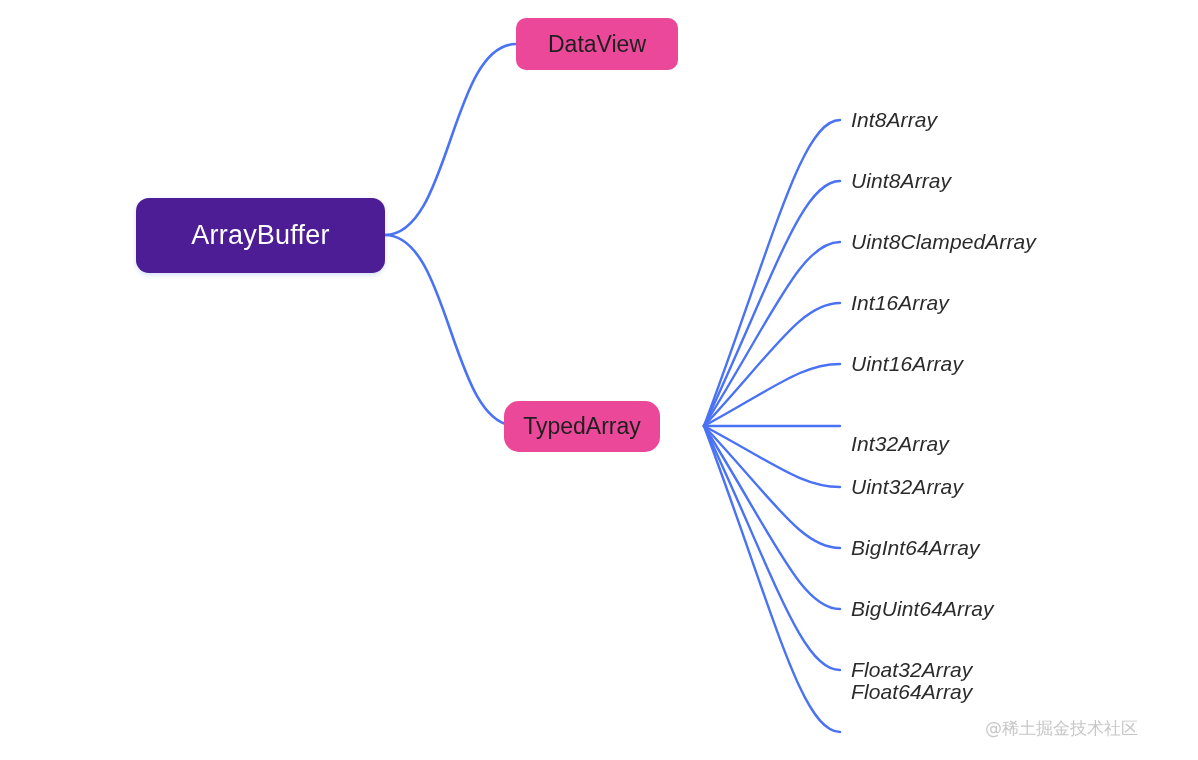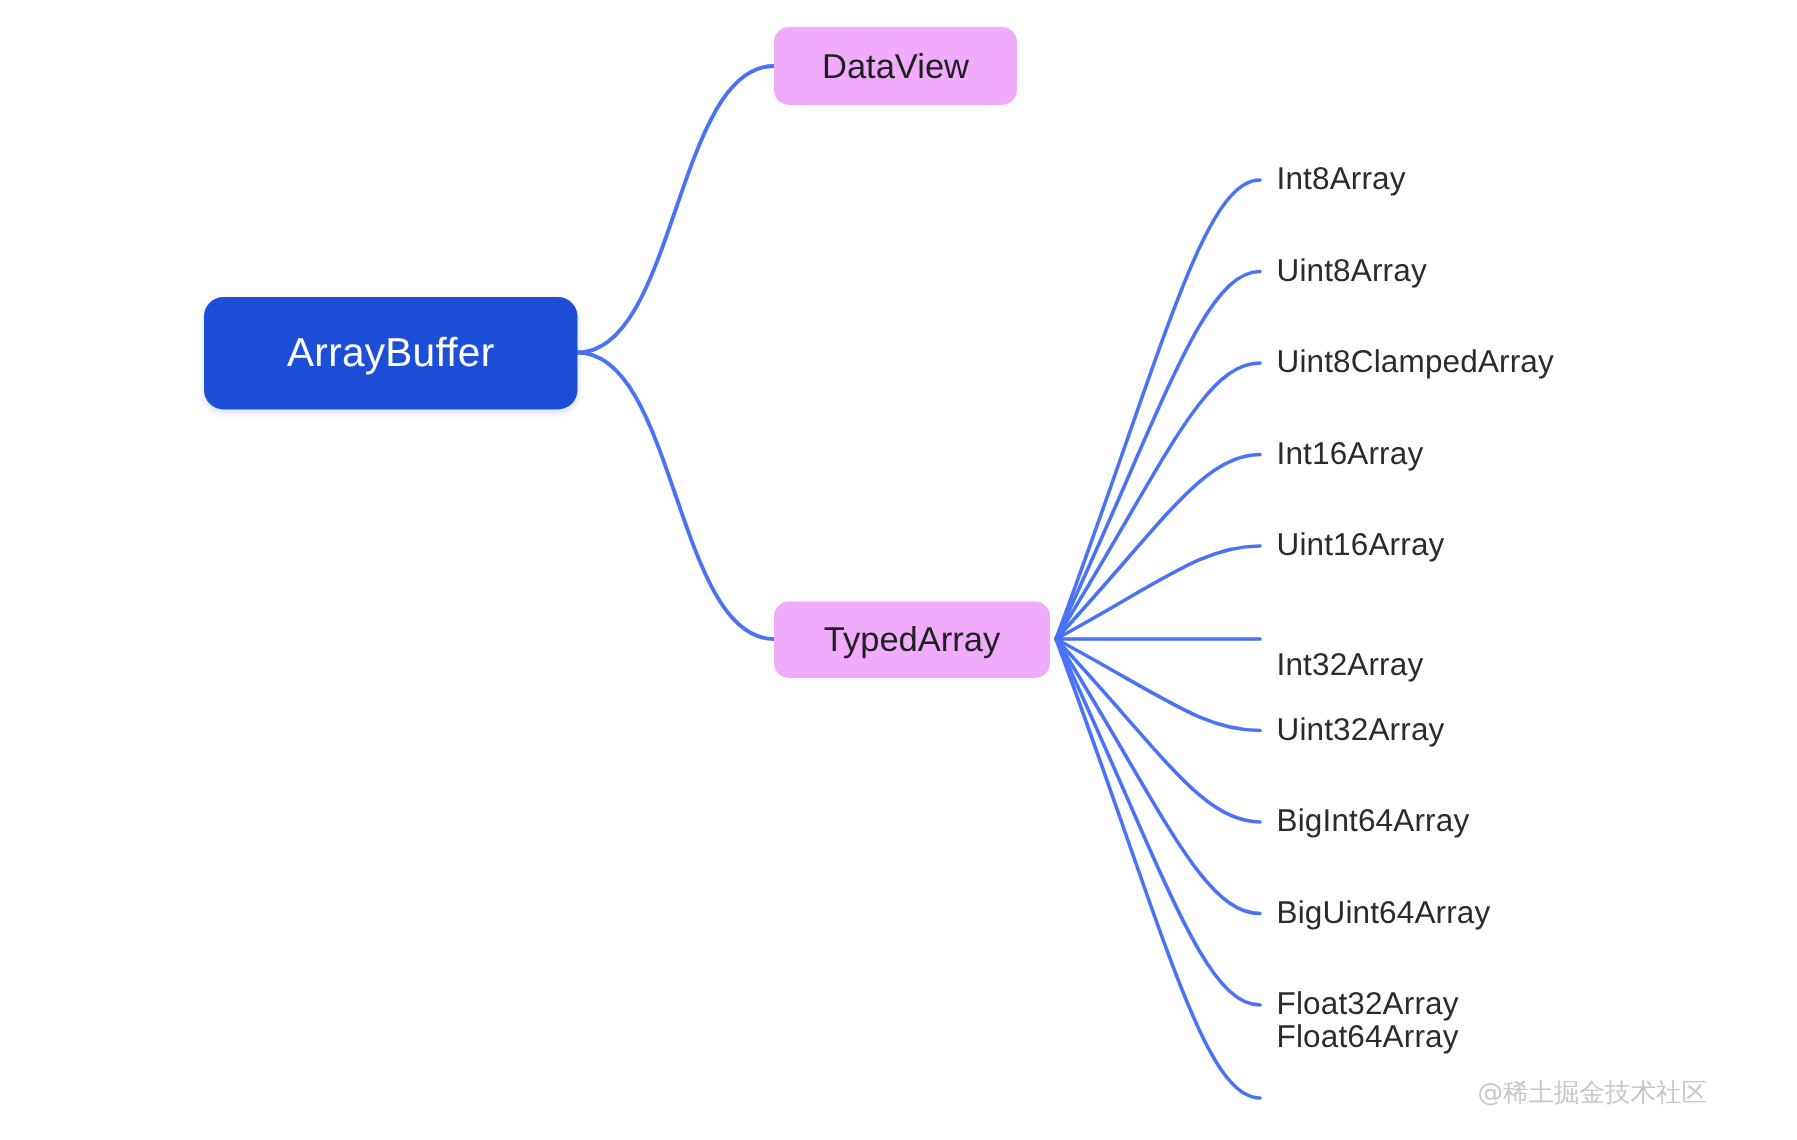--- a/index.html
+++ b/index.html
@@ -29,54 +29,56 @@
     align-items: center;
     justify-content: center;
     box-sizing: border-box;
     white-space: nowrap;
   }
   .node-root {
     left: 136px;
     top: 198px;
     width: 249px;
     height: 75px;
-    background: #1d4ed8;
+    background: #4c1d95;
     border-radius: 13px;
     color: #ffffff;
     font-size: 27px;
     letter-spacing: 0.2px;
     box-shadow: 0 2px 5px rgba(70,110,230,0.22);
   }
   .node-branch {
-    background: #f0abfc;
+    background: #ec4899;
     border-radius: 10px;
     color: #1f1f1f;
     font-size: 23px;
     align-items: center;
   }
   .node-dataview {
     left: 516px;
     top: 18px;
     width: 162px;
     height: 52px;
   }
   .node-typedarray {
-    left: 516px;
+    left: 504px;
     top: 401px;
-    width: 184px;
+    width: 156px;
     height: 51px;
+    border-radius: 15px;
   }
   .leaf {
     position: absolute;
     left: 851px;
     transform: translateY(-50%);
     font-size: 21px;
     color: #2b2b2b;
     white-space: nowrap;
     letter-spacing: 0.1px;
+    font-style: italic;
   }
   .watermark {
     position: absolute;
     left: 985px;
     top: 717px;
     font-size: 17px;
     color: #c7c7c7;
     white-space: nowrap;
     font-family: "DejaVu Sans", sans-serif;
     text-align: center;

